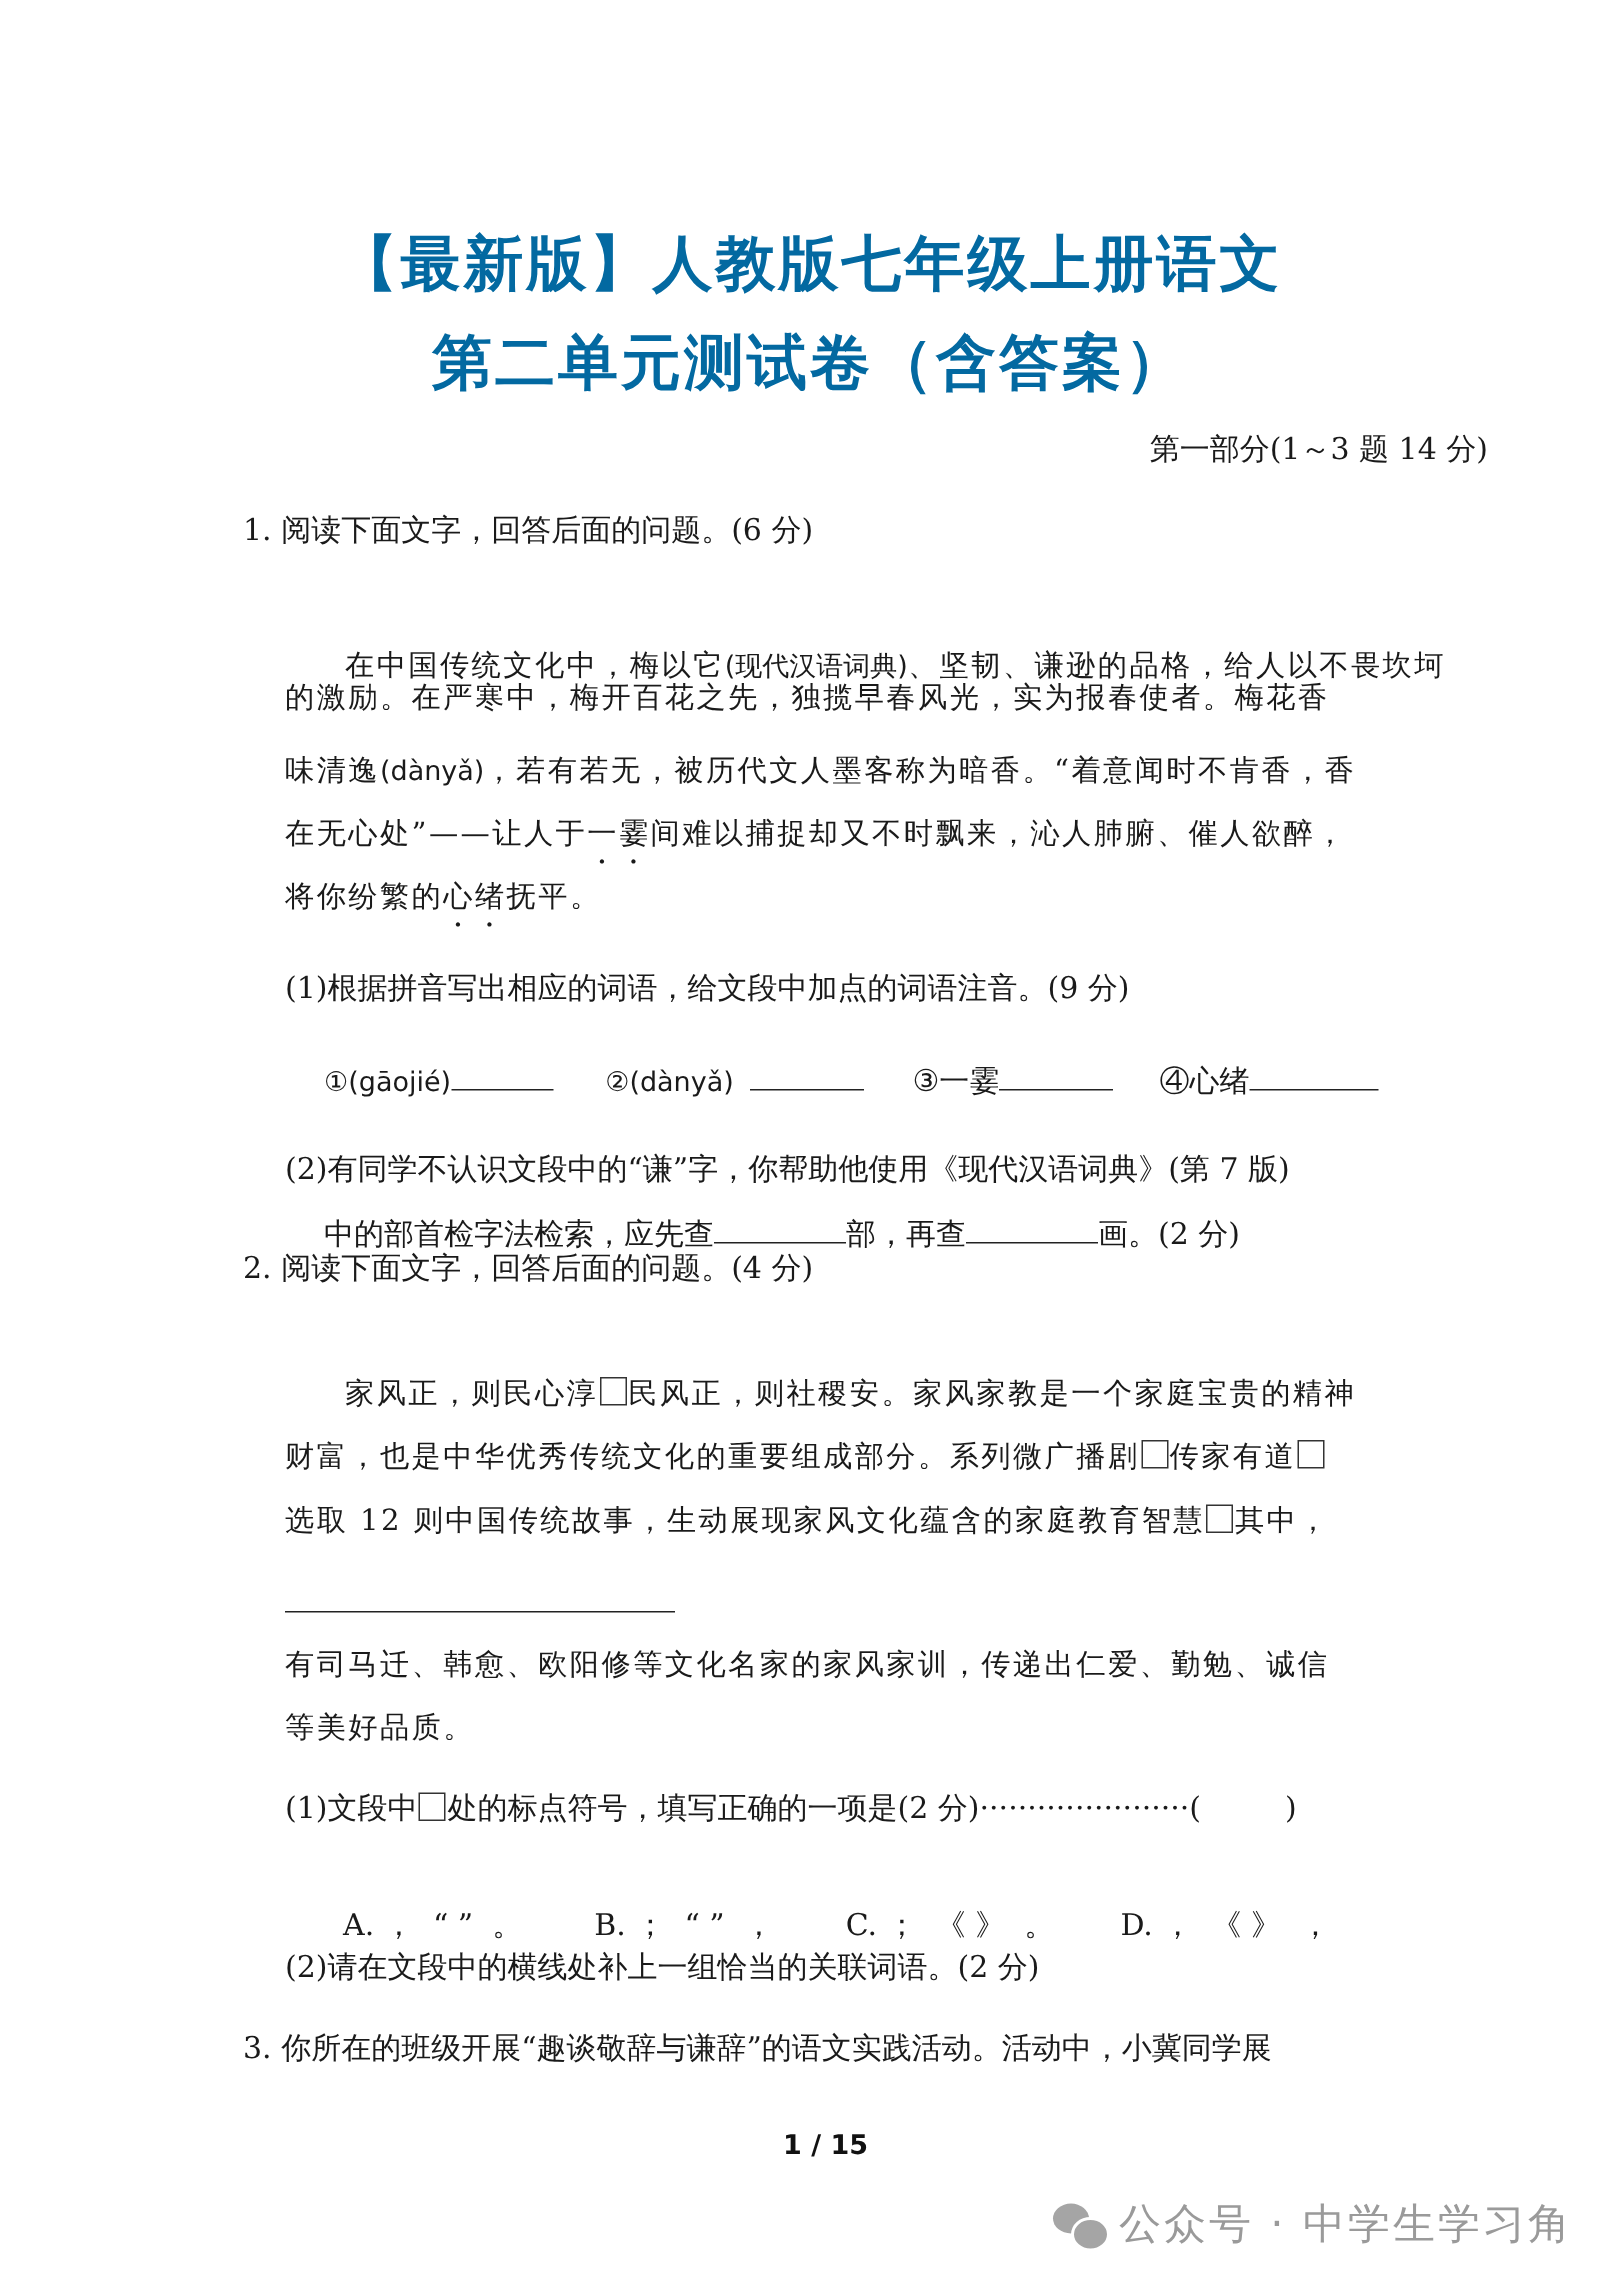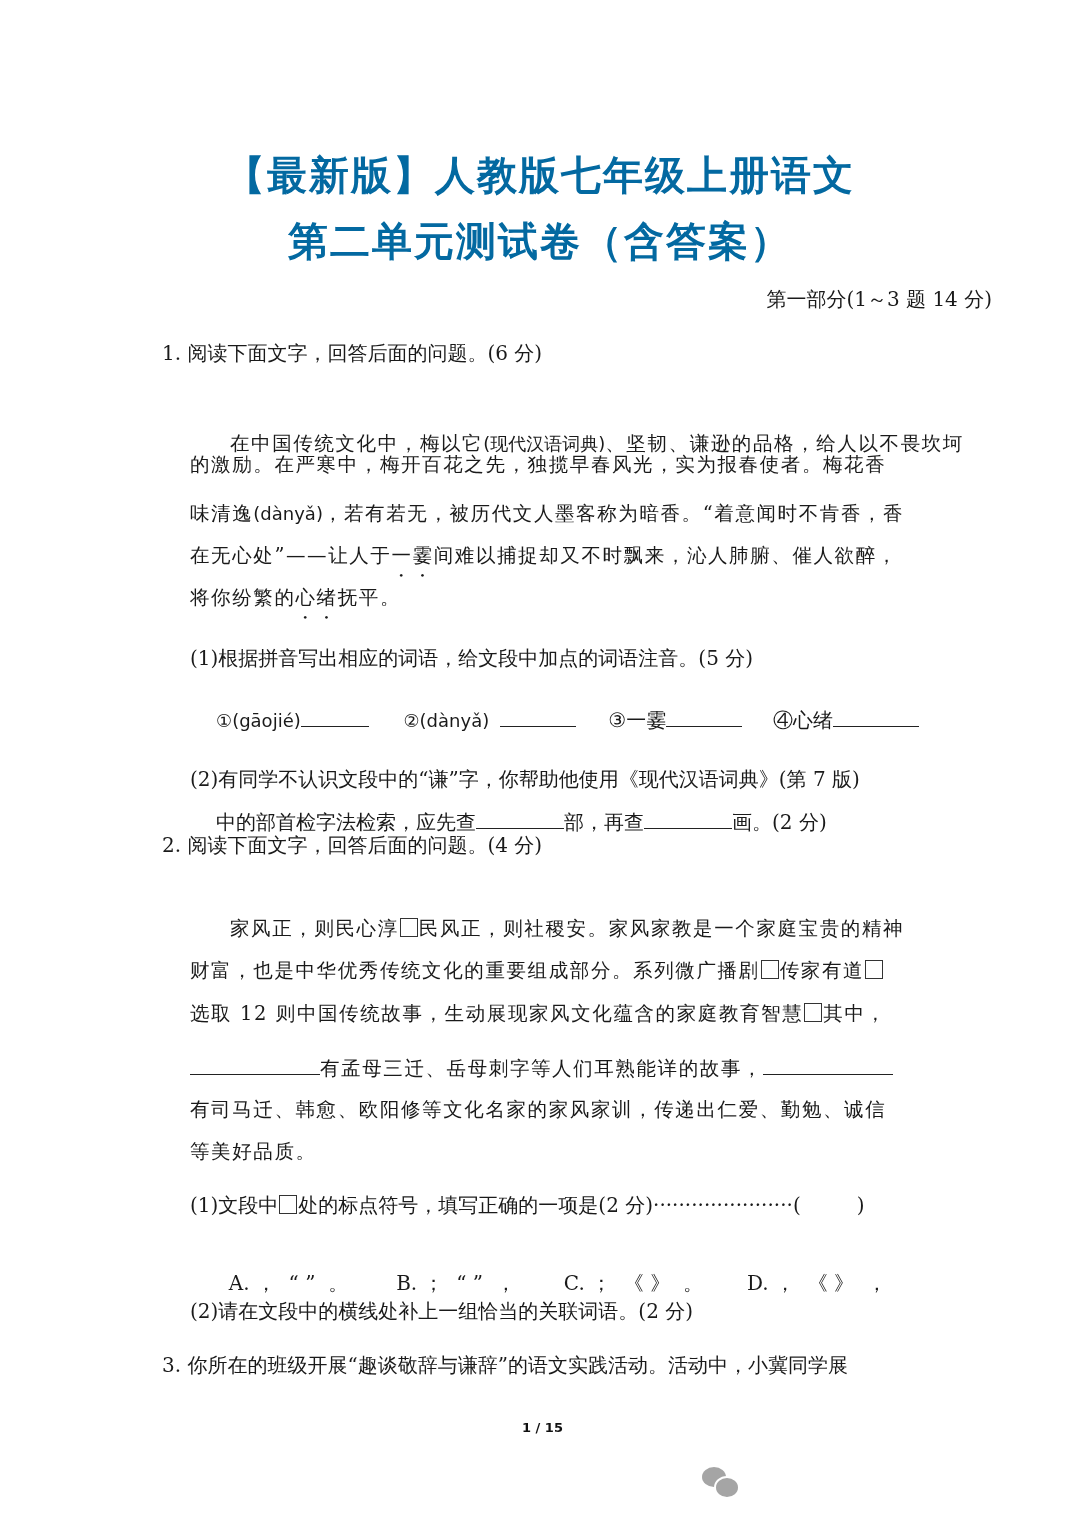--- a/index.html
+++ b/index.html
@@ -16,21 +16,21 @@
     .q { font-size: 20px; }
     .p { font-size: 19.5px; letter-spacing: 1.6px; }
     .sans { font-family: "DejaVu Sans", sans-serif; font-size: 18px; letter-spacing: 0; }
     .dot-em { position: relative; }
     .dot-em::after {
       content: "•"; position: absolute; left: 50%; bottom: -14px; transform: translateX(-50%);
       font-size: 10px; color: #1a1a1a;
     }
     .blank { display: inline-block; border-bottom: 1.5px solid #222; height: 20px; vertical-align: baseline; }
     .box { display: inline-block; width: 16px; height: 17px; border: 1.3px solid #333; vertical-align: -2px; margin: 0 1px; }
-    .page-num { font-family: "DejaVu Sans", sans-serif; font-weight: bold; font-size: 13px; color: #111; }
+    .page-num { font-family: "DejaVu Sans", sans-serif; font-weight: bold; font-size: 18px; color: #111; }
     .watermark { color: #9a9a9a; font-family: "DejaVu Sans", sans-serif; font-size: 28px; letter-spacing: 2px; }
     .wechat { display: inline-block; position: relative; width: 38px; height: 30px; vertical-align: middle; margin-right: 6px; }
     .wechat .b1 { position: absolute; left: 0; top: 0; width: 24px; height: 20px; border-radius: 50%; background: #a5a5a5; }
     .wechat .b2 { position: absolute; left: 12px; top: 9px; width: 22px; height: 19px; border-radius: 50%; background: #a5a5a5; border: 2px solid #fff; }
   </style>
 </head>
 <body>
 
 <div class="abs title" style="top:148px;">【最新版】人教版七年级上册语文</div>
 <div class="abs title" style="top:214px;">第二单元测试卷（含答案）</div>
@@ -46,21 +46,21 @@
 <div class="abs p" style="left:190px; top:500px;">
   <span>味清逸</span><span class="sans">(dànyǎ)</span><span>，若有若无，被历代文人墨客称为暗香。“着意闻时不肯香，香</span>
 </div>
 <div class="abs p" style="left:190px; top:542px;">
   <span>在无心处”——让人于</span><span class="dot-em">一</span><span class="dot-em">霎</span><span>间难以捕捉却又不时飘来，沁人肺腑、催人欲醉，</span>
 </div>
 <div class="abs p" style="left:190px; top:584px;">
   <span>将你纷繁的</span><span class="dot-em">心</span><span class="dot-em">绪</span><span>抚平。</span>
 </div>
 
-<div class="abs q" style="left:190px; top:645px;">(1)根据拼音写出相应的词语，给文段中加点的词语注音。(5 分)</div>
+<div class="abs q" style="left:190px; top:645px;">(1)根据拼音写出相应的词语，给文段中加点的词语注音。(9 分)</div>
 
 <div class="abs q" style="left:216px; top:706px;">
   <span class="sans">①(gāojié)</span><span class="blank" style="width:68px;"></span>
   <span style="display:inline-block;width:22px;"></span>
   <span class="sans">②(dànyǎ)</span>
   <span style="display:inline-block;width:4px;"></span><span class="blank" style="width:76px;"></span>
   <span style="display:inline-block;width:20px;"></span>
   <span>③一霎</span><span class="blank" style="width:76px;"></span>
   <span style="display:inline-block;width:18px;"></span>
   <span>④心绪</span><span class="blank" style="width:86px;"></span>
@@ -76,34 +76,34 @@
 <div class="abs p" style="left:230px; top:915px;">
   <span>家风正，则民心淳</span><span class="box"></span><span>民风正，则社稷安。家风家教是一个家庭宝贵的精神</span>
 </div>
 <div class="abs p" style="left:190px; top:957px;">
   <span>财富，也是中华优秀传统文化的重要组成部分。系列微广播剧</span><span class="box"></span><span>传家有道</span><span class="box"></span>
 </div>
 <div class="abs p" style="left:190px; top:1000px;">
   <span>选取 12 则中国传统故事，生动展现家风文化蕴含的家庭教育智慧</span><span class="box"></span><span>其中，</span>
 </div>
 <div class="abs p" style="left:190px; top:1054px;">
-  <span class="blank" style="width:130px;"></span><span>有孟母三迁、岳母刺字等人们耳熟能详的故事，</span><span class="blank" style="width:130px;"></span>
+  <span class="blank" style="width:130px;"></span><span class="blank" style="width:130px;"></span>
 </div>
 <div class="abs p" style="left:190px; top:1096px;">有司马迁、韩愈、欧阳修等文化名家的家风家训，传递出仁爱、勤勉、诚信</div>
 <div class="abs p" style="left:190px; top:1138px;">等美好品质。</div>
 
 <div class="abs q" style="left:190px; top:1192px;">
   <span>(1)文段中</span><span class="box"></span><span>处的标点符号，填写正确的一项是(2 分)······················(</span><span style="display:inline-block;width:56px;"></span><span>)</span>
 </div>
 
 <div class="abs q" style="left:216px; top:1246px; white-space:pre;">
   <span><span>A.</span> <span>，  “ ”  。</span></span><span style="display:inline-block;width:48px;"></span><span><span>B.</span> <span>；  “ ”  ，</span></span><span style="display:inline-block;width:48px;"></span><span><span>C.</span> <span>；  《 》  。</span></span><span style="display:inline-block;width:44px;"></span><span><span>D.</span> <span>，  《 》  ，</span></span>
 </div>
 
 <div class="abs q" style="left:190px; top:1298px;">(2)请在文段中的横线处补上一组恰当的关联词语。(2 分)</div>
 
 <div class="abs q" style="left:162px; top:1352px;">3. 你所在的班级开展“趣谈敬辞与谦辞”的语文实践活动。活动中，小冀同学展</div>
 
 <div class="abs page-num" style="left:522px; top:1420px;">1 / 15</div>
 
 <div class="abs watermark" style="left:702px; top:1464px;">
-  <span class="wechat"><span class="b1"></span><span class="b2"></span></span>
+  <span class="wechat"><span class="b1"></span><span class="b2"></span></span><span>公众号 · 中学生学习角</span>
 </div>
 
 </body></html>

